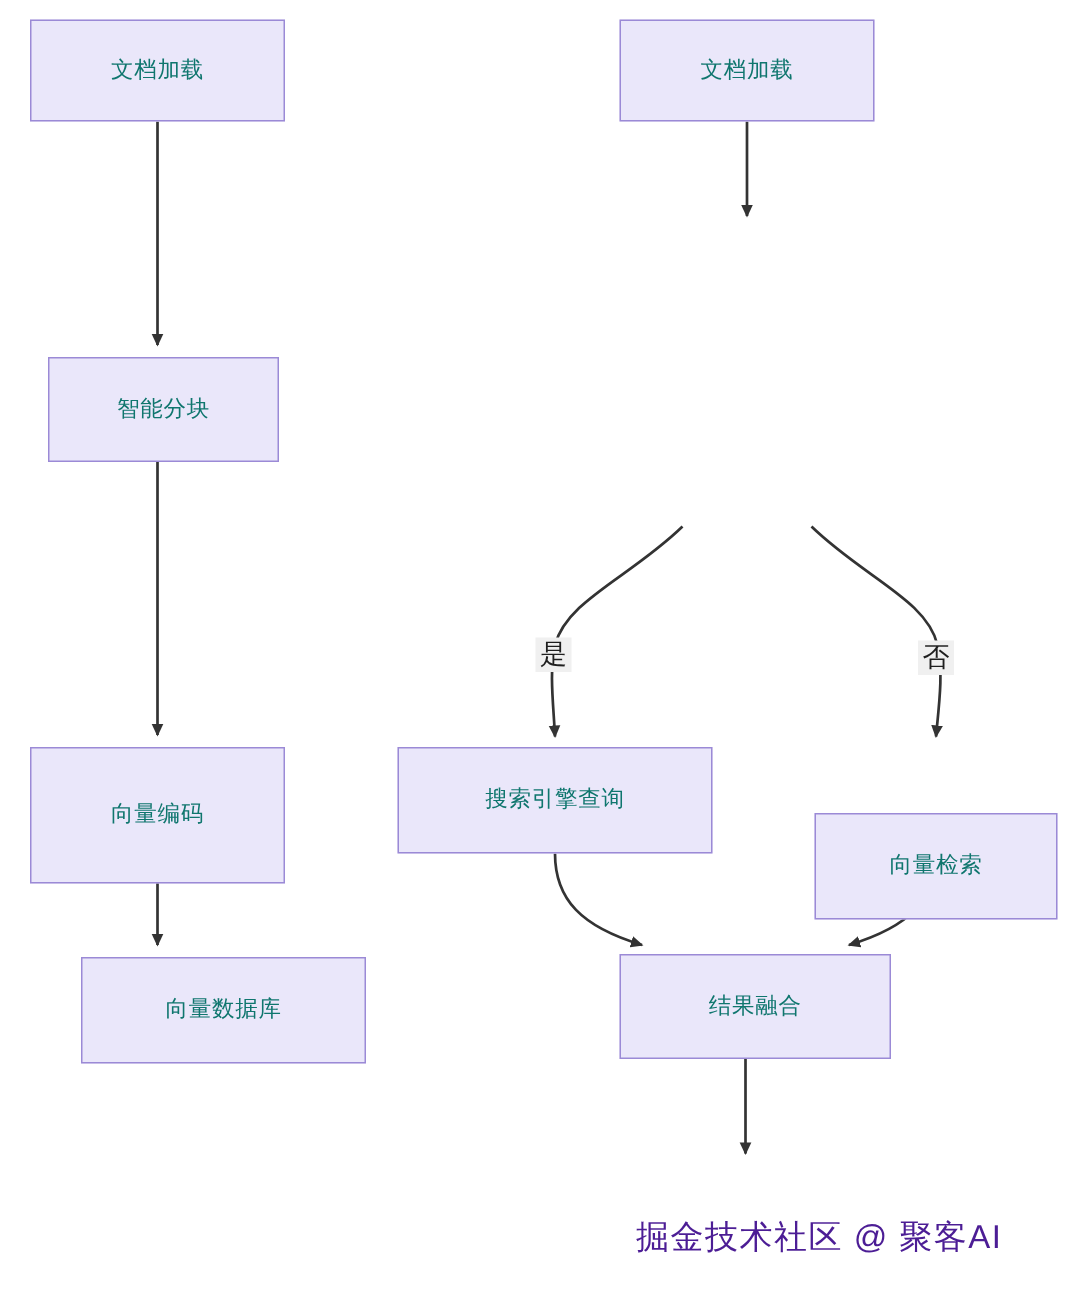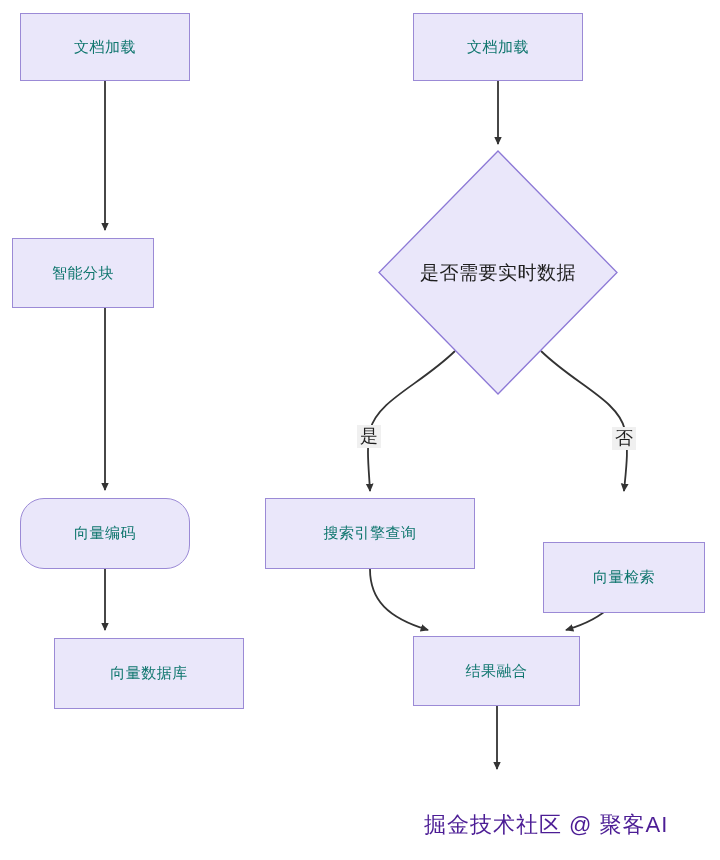--- a/index.html
+++ b/index.html
@@ -116,60 +116,54 @@
 
     <path d="M624,569 C624,600 606,618 566,630" stroke="#333333" stroke-width="1.8" fill="none" marker-end="url(#arrowhead)"></path>
 
     <path d="M497,706 L497,769" stroke="#333333" stroke-width="1.8" fill="none" marker-end="url(#arrowhead)"></path>
   </svg>
 
   <div class="node" style="left:20px; top:13px; width:170px; height:68px;">
     <span class="node-label">文档加载</span>
   </div>
 
-  <div class="node" style="left:12px; top:238px; width:142px; height:70px;text-align:center;">
+  <div class="node" style="left:32px; top:238px; width:154px; height:70px;text-align:center;">
     <span class="node-label">智能分块</span>
   </div>
 
-  <div class="node" style="left:20px; top:498px; width:170px; height:71px;border-radius:24px;">
+  <div class="node" style="left:20px; top:498px; width:170px; height:91px;">
     <span class="node-label">向量编码</span>
   </div>
 
   <div class="node" style="left:10px; top:638px; width:190px; height:71px;margin-left:44px;">
     <span class="node-label">向量数据库</span>
   </div>
 
   <div class="node" style="left:413px; top:13px; width:170px; height:68px;">
     <span class="node-label">文档加载</span>
   </div>
 
-  <div class="diamond-wrap" style="left:378px; top:150px; width:240px; height:245px;">
-    <svg class="diamond-shape" viewBox="0 0 240 245" preserveAspectRatio="none" xmlns="http://www.w3.org/2000/svg">
-      <polygon class="face" points="120,1 239,122.5 120,244 1,122.5"></polygon>
-    </svg>
-    <span class="diamond-label">是否需要实时数据</span>
-  </div>
 
   <div class="edge-label" style="left:357px; top:425px;">
     <span>是</span>
   </div>
 
   <div class="edge-label" style="left:612px; top:427px;">
     <span>否</span>
   </div>
 
   <div class="node" style="left:265px; top:498px; width:210px; height:71px;">
     <span class="node-label">搜索引擎查询</span>
   </div>
 
   <div class="node" style="left:543px; top:498px; width:162px; height:71px;margin-top:44px;">
     <span class="node-label">向量检索</span>
   </div>
 
-  <div class="node" style="left:413px; top:636px; width:167px; height:70px;">
+  <div class="node" style="left:413px; top:636px; width:181px; height:70px;">
     <span class="node-label">结果融合</span>
   </div>
 
 
   <div class="watermark" style="left:424px; top:810px;">
     <span>掘金技术社区 @ 聚客AI</span>
   </div>
 
 </div>
 

